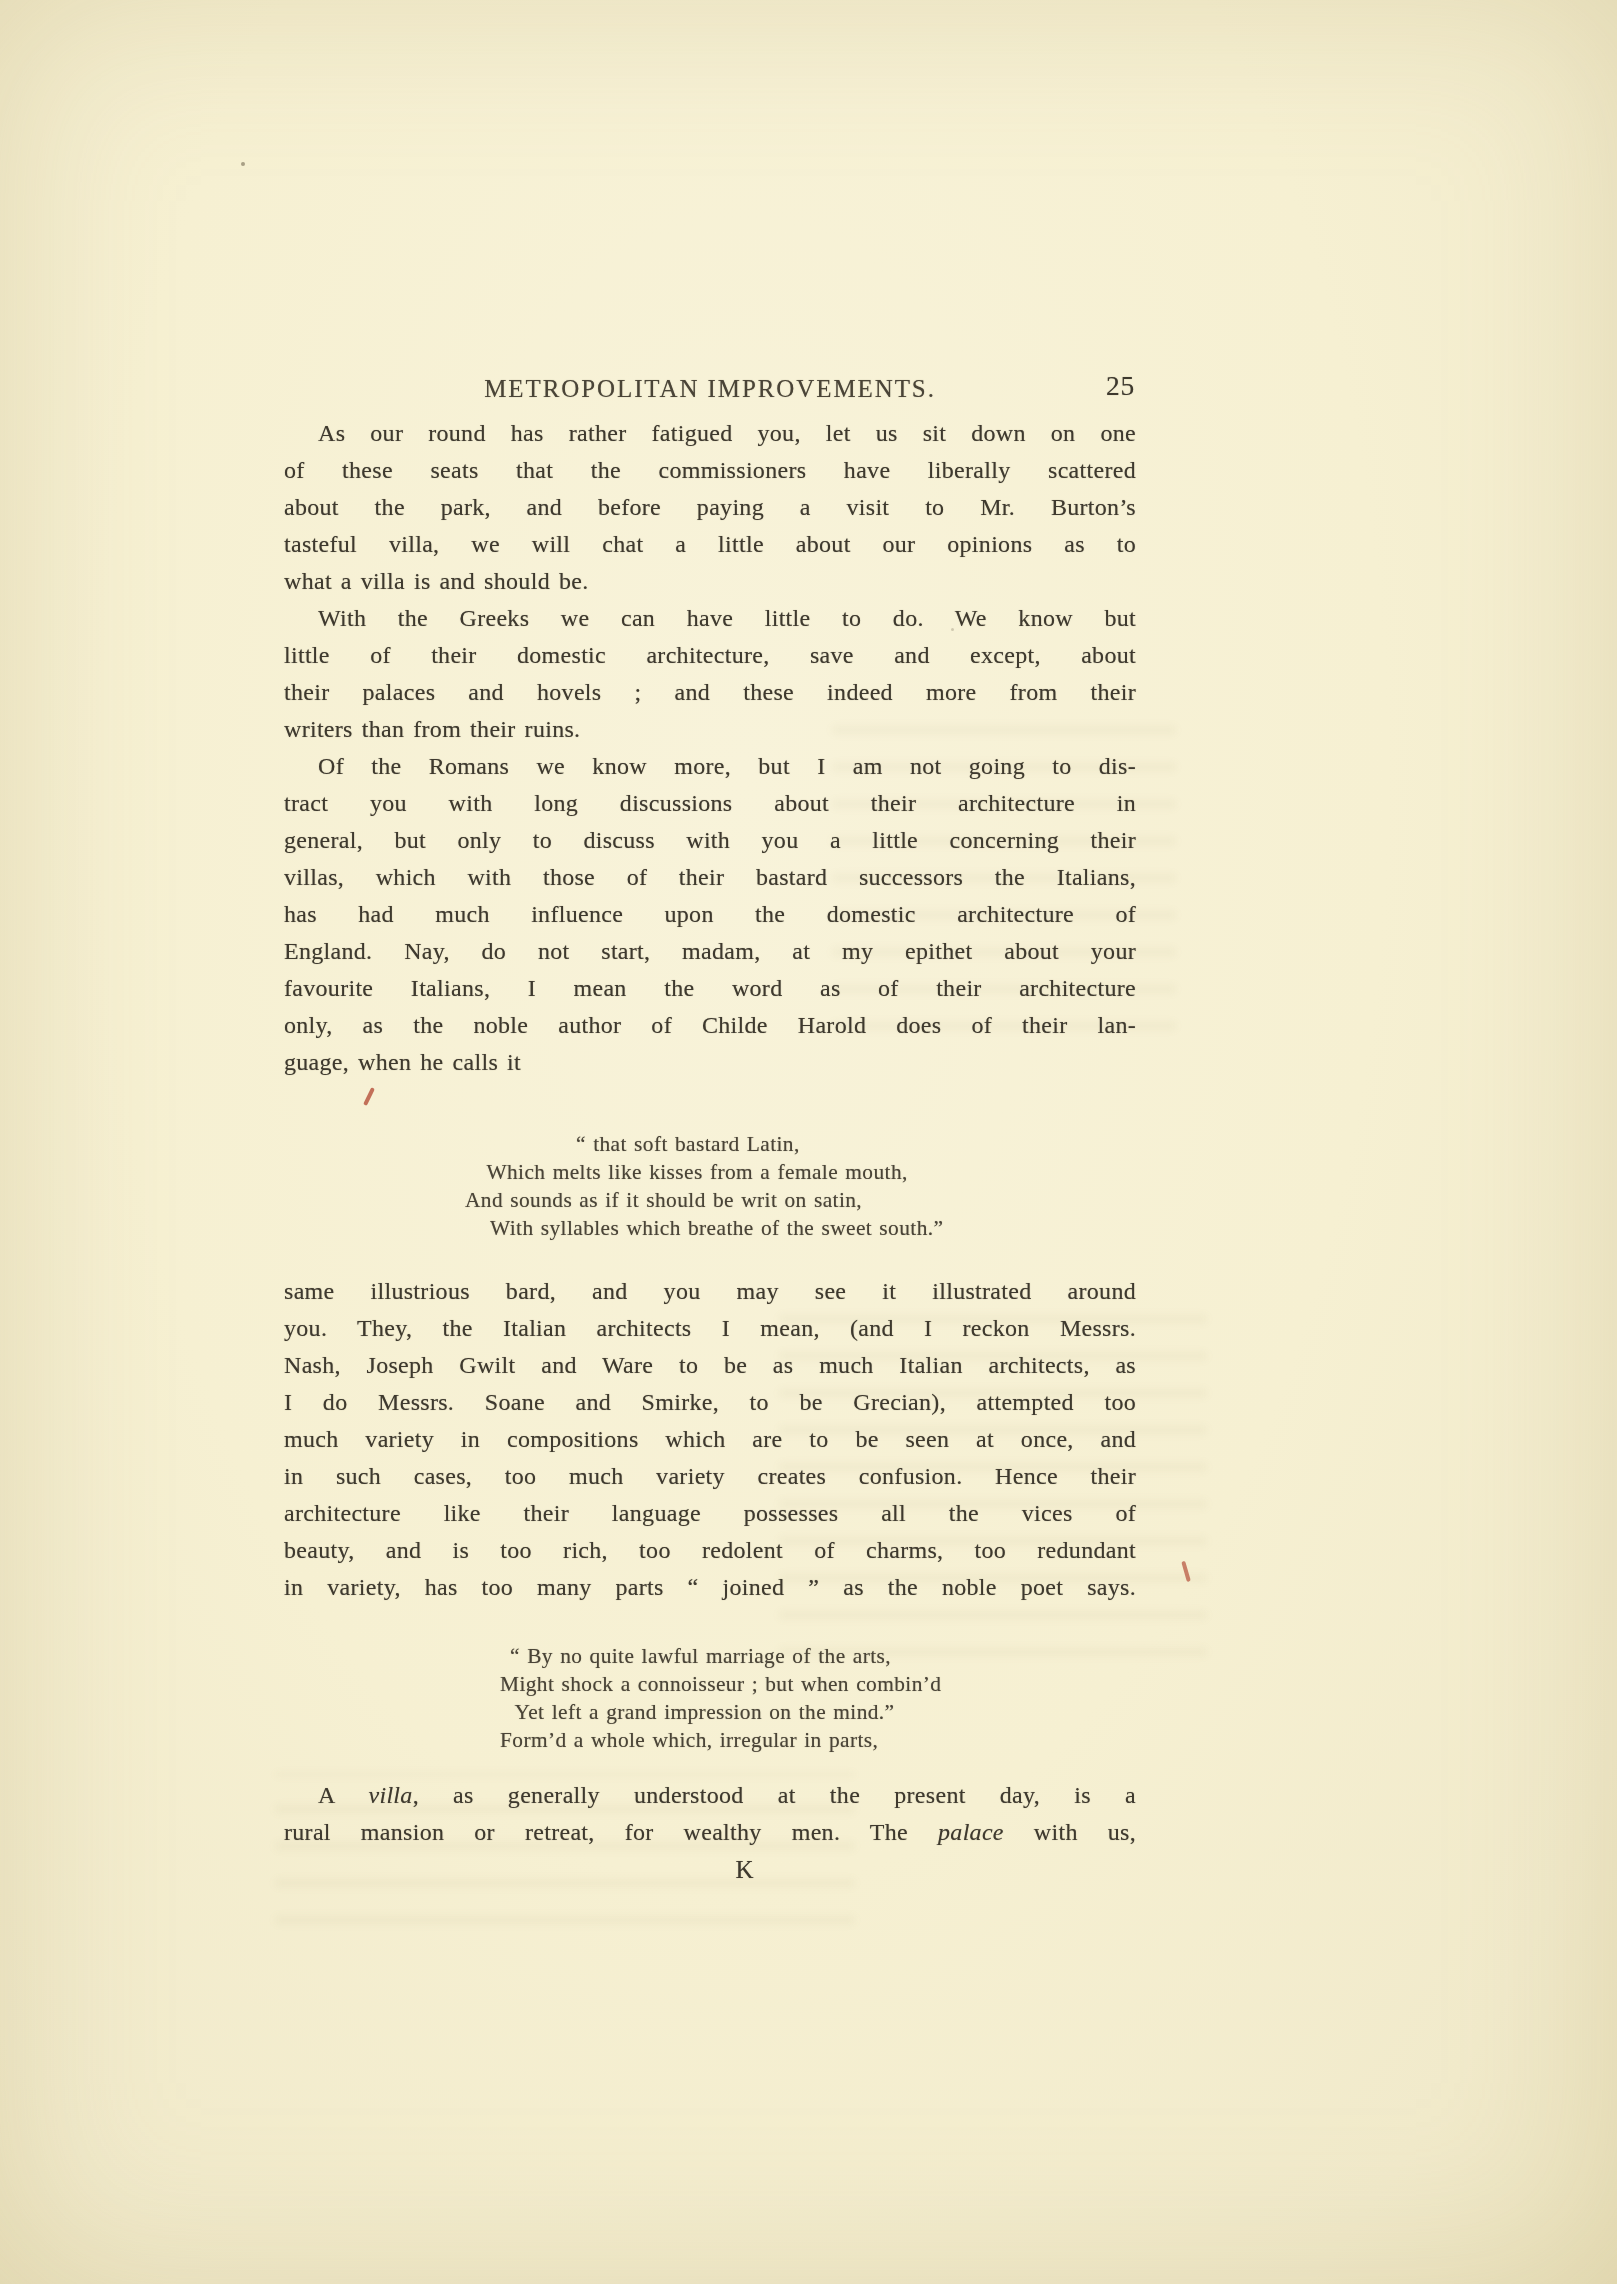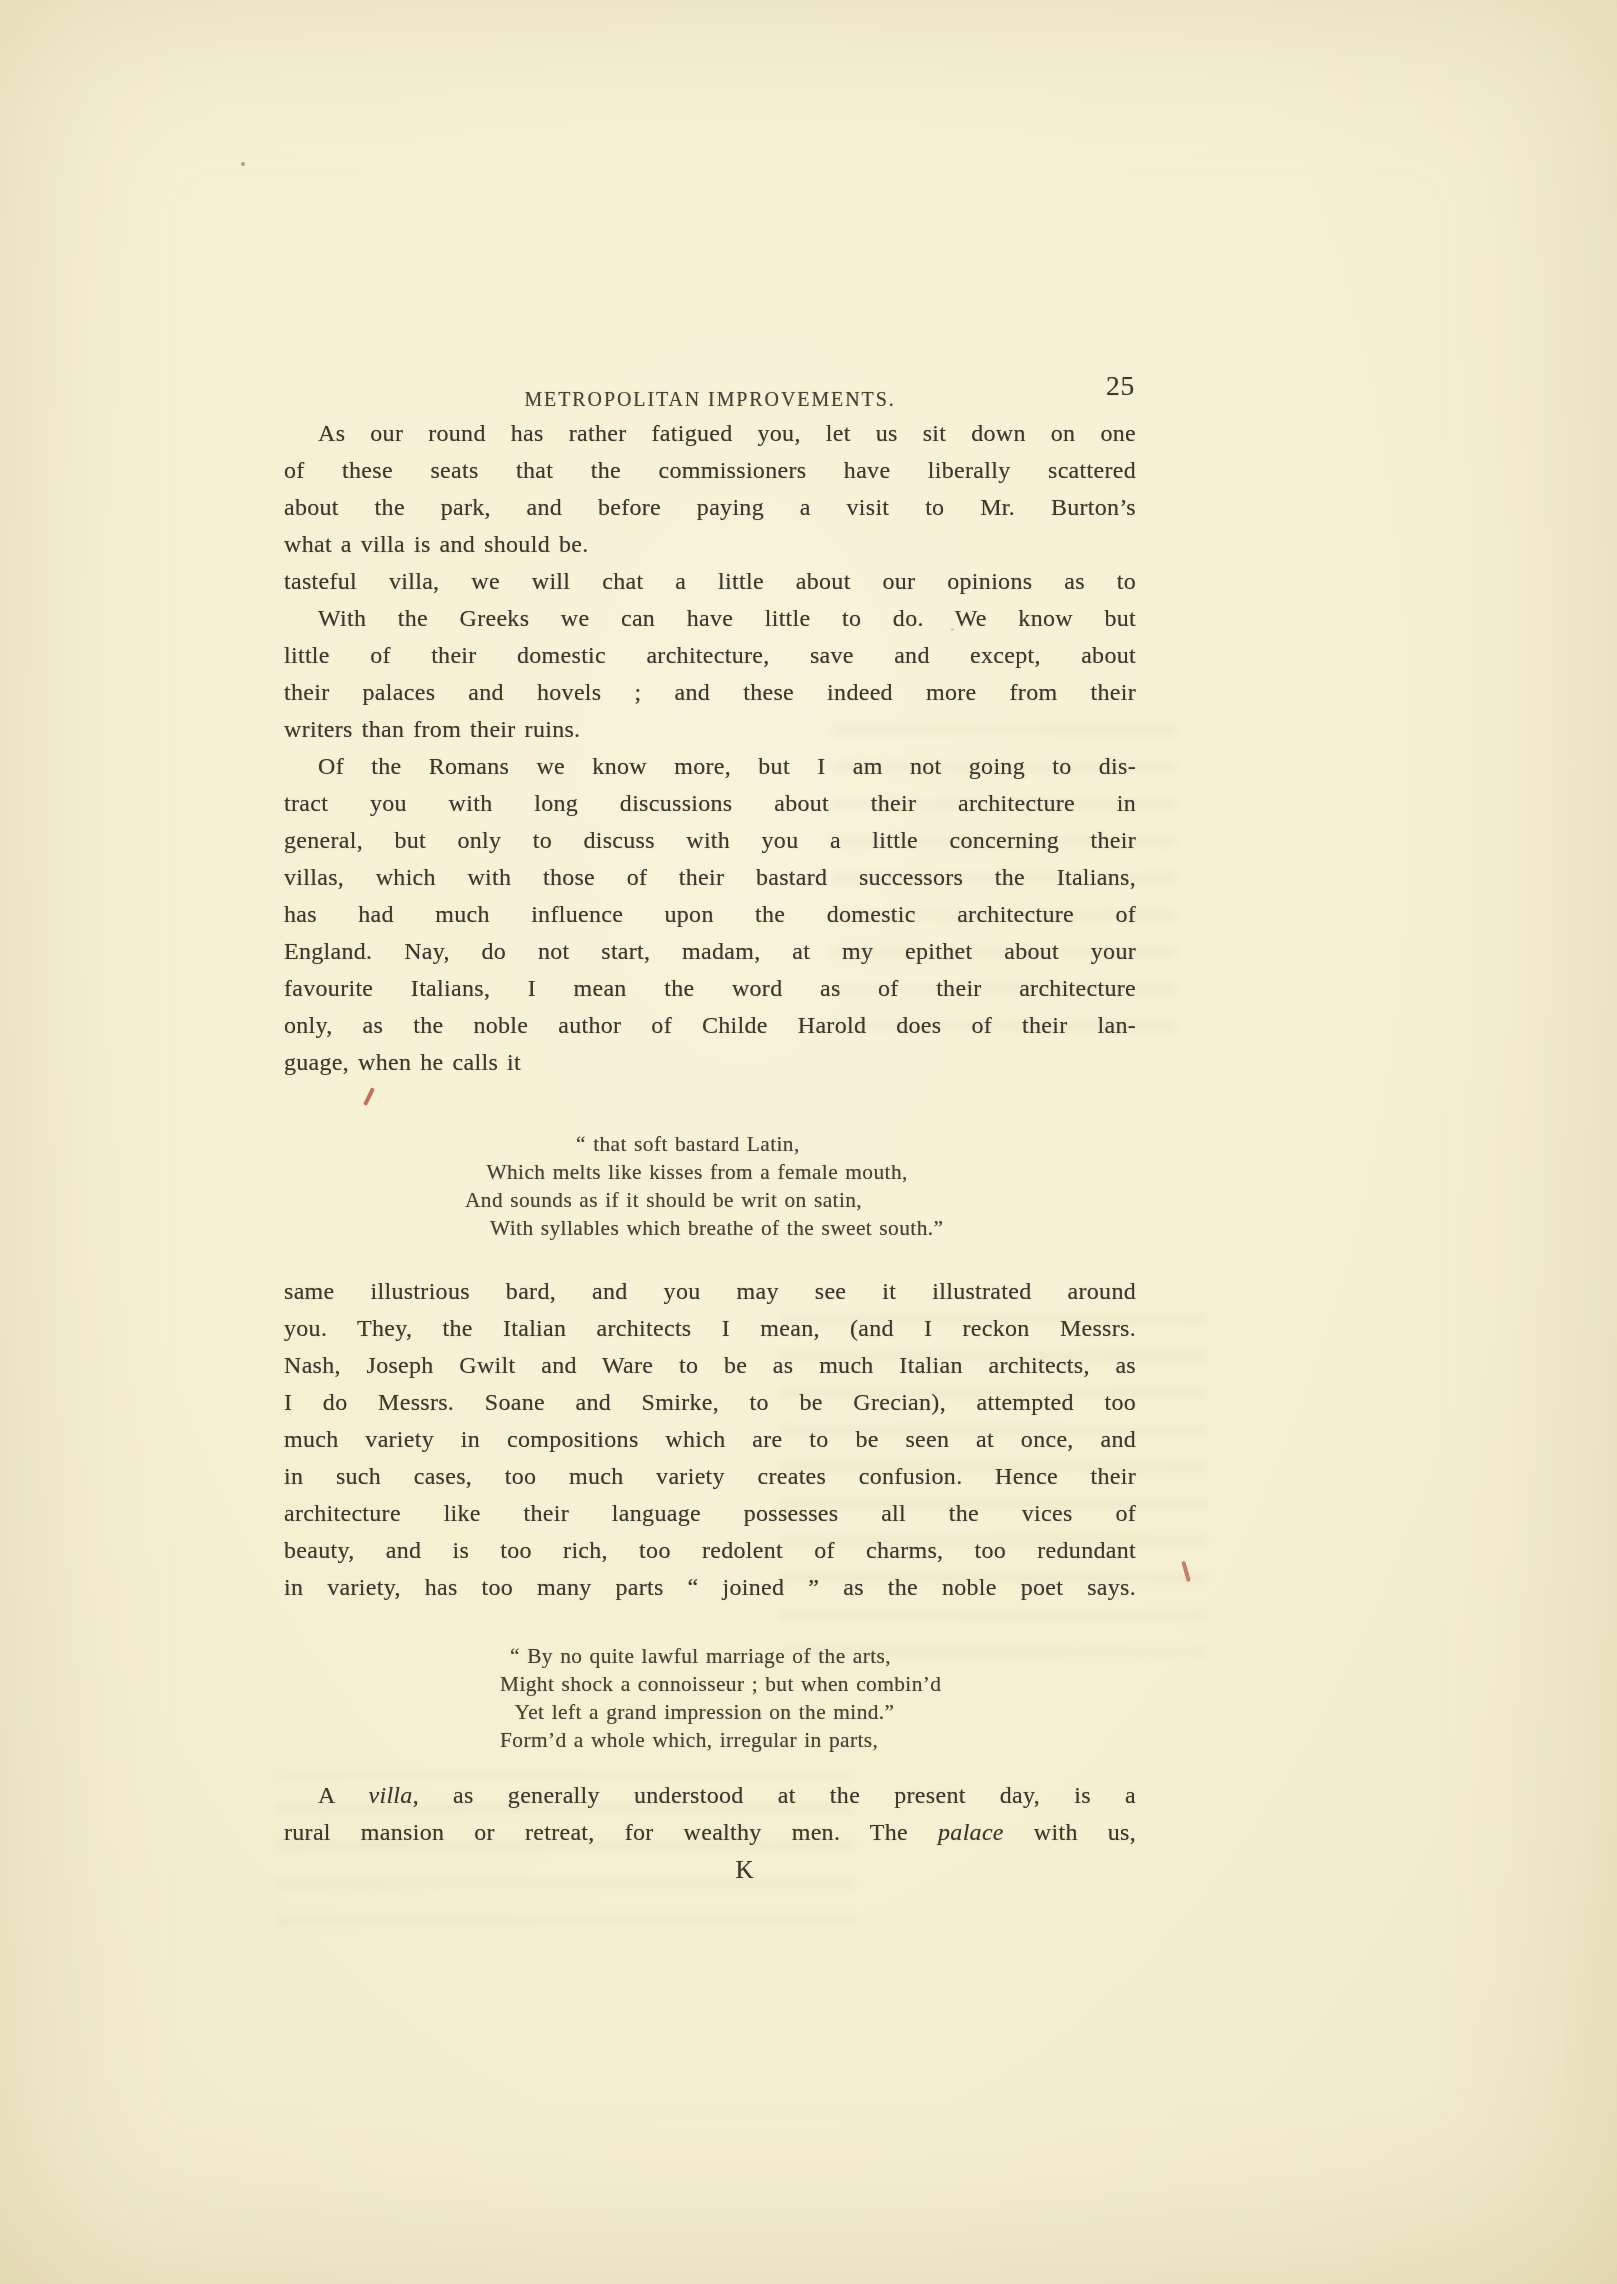--- a/index.html
+++ b/index.html
@@ -18,22 +18,22 @@
     background: radial-gradient(ellipse at 46% 34%, #f8f3da 0%, var(--paper) 52%, #f1eacb 84%, var(--paper-edge) 100%);
     box-shadow: inset 0 0 168px rgba(190,172,118,0.30);
     font-family: "Liberation Serif", "DejaVu Serif", serif;
     color: var(--ink);
   }
   .ink { text-shadow: 0 0 0.9px rgba(62,57,46,0.5); }
 
   
   .header { position: absolute; left: 284px; top: 371px; width: 852px; height: 38px; }
   .rtitle {
-    position: absolute; left: 50%; top: 17px; transform: translateX(-50%);
-    font-size: 20px; letter-spacing: 1.9px; white-space: nowrap; color: var(--ink-light);
+    position: absolute; left: 50%; top: 4px; transform: translateX(-50%);
+    font-size: 25px; letter-spacing: 1.9px; white-space: nowrap; color: var(--ink-light);
   }
   .pagenum { position: absolute; right: 1px; top: -1.5px; font-size: 27.5px; letter-spacing: 0.8px; }
 
   
   .col { position: absolute; left: 284px; top: 415px; width: 852px; }
 
   .para { margin: 0; }
   .bl {
     font-size: 24px; line-height: 37px;
     letter-spacing: 0.3px; word-spacing: 2.7px;
@@ -92,22 +92,22 @@
     <span class="rtitle">METROPOLITAN IMPROVEMENTS.</span>
     <span class="pagenum">25</span>
   </div>
 
   <div class="col ink">
 
     <div class="para">
       <div class="bl ind">As our round has rather fatigued you, let us sit down on one</div>
       <div class="bl">of these seats that the commissioners have liberally scattered</div>
       <div class="bl">about the park, and before paying a visit to Mr. Burton’s</div>
+      <div class="bl">tasteful villa, we will chat a little about our opinions as to</div>
       <div class="bl short">what a villa is and should be.</div>
-      <div class="bl">tasteful villa, we will chat a little about our opinions as to</div>
     </div>
 
     <div class="para">
       <div class="bl ind">With the Greeks we can have little to do. We know but</div>
       <div class="bl">little of their domestic architecture, save and except, about</div>
       <div class="bl">their palaces and hovels ; and these indeed more from their</div>
       <div class="bl short">writers than from their ruins.</div>
     </div>
 
     <div class="para">

